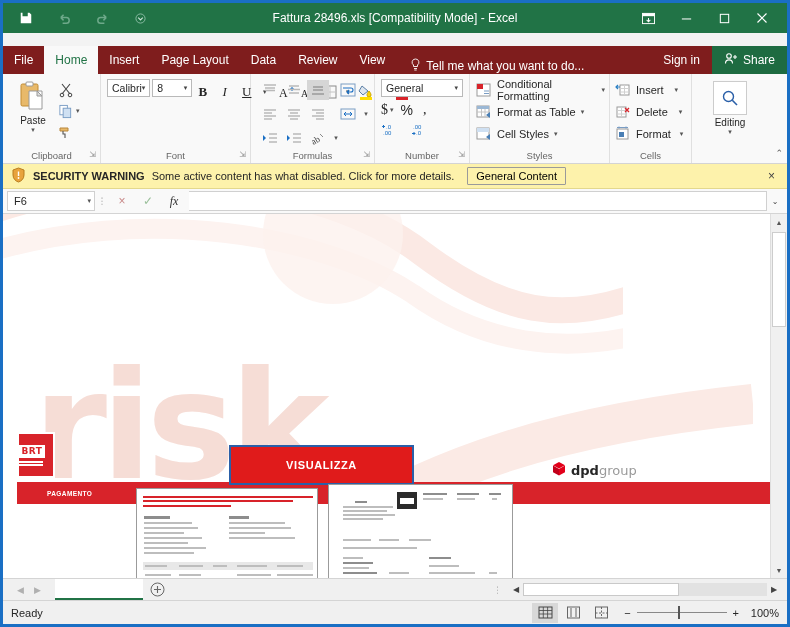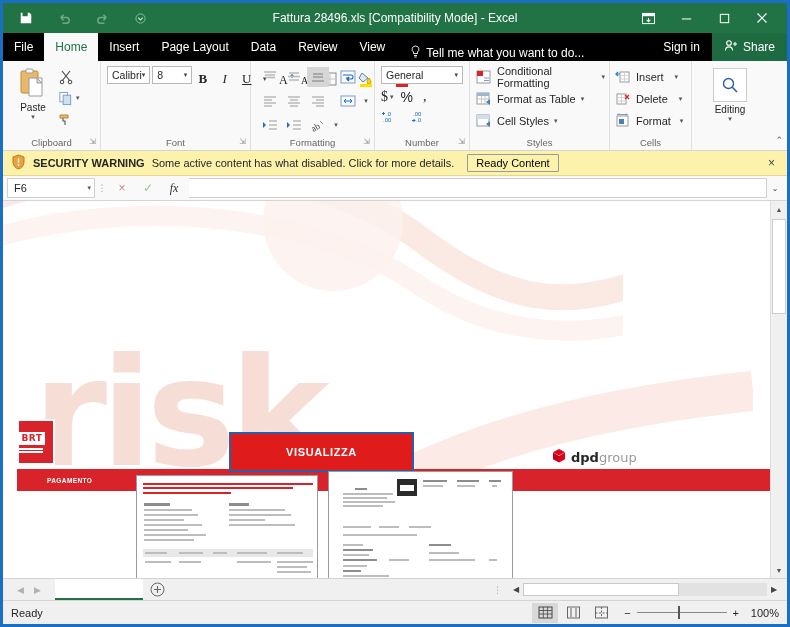--- a/index.html
+++ b/index.html
@@ -28,22 +28,23 @@
     position:absolute; left:0; right:0; text-align:center; color:#fff;
     font-size:12px; line-height:30px; pointer-events:none;
   }
   .winctl { margin-left:auto; display:flex; align-items:center; padding-right:6px; }
   .winctl div {
     width:38px; height:30px; display:flex; align-items:center; justify-content:center; color:#fff;
   }
 
   
   .tabstrip {
-    height:28px; background:#000000; flex:none; display:flex; align-items:flex-end;
+    height:28px; background:#7f1d1d; flex:none; display:flex; align-items:flex-end;
     position:relative;
+    margin-top:13px;
   }
   .tab {
     height:28px; padding:0 11px; color:#fff; font-size:12px;
     display:flex; align-items:center;
   }
   .tab.active { background:#f9f9f9; color:#217346; }
   .tellme {
     display:flex; align-items:center; gap:5px; color:#fff; font-size:12px;
     margin-left:14px;
   }
@@ -492,21 +493,21 @@
           <div class="albtn">
               <svg width="18" height="16" viewBox="0 0 18 16">
                 <text x="2" y="13" font-size="9" font-family="Liberation Serif, serif" fill="#333" transform="rotate(-30 7 10)">ab</text>
                 <path d="M11 4l3 3" stroke="#8a8a8a"></path>
               </svg>
             </div>
           <div class="albtn small" style="width:10px;font-size:7px;color:#555;display:flex;align-items:center;">▾</div>
         </div>
       </div>
       <div class="rgroup-label">
-        <span>Formatting</span>
+        <span>Formulas</span>
         <span class="dlg">⇲</span>
       </div>
     </div>
 
     <div class="rgroup numgrp">
       <div class="rgroup-body" style="flex-direction:column; padding:5px 6px 0 6px; gap:3px;">
         <div class="combo" style="width:100%;">
           <span>General</span>
             <span class="arw">▾</span>
         </div>
@@ -640,21 +641,21 @@
   <div class="secbar">
     <span>
       <svg width="15" height="16" viewBox="0 0 15 16">
           <path d="M7.5 1L13 3v5c0 4-3 6.3-5.5 7C5 14.3 2 12 2 8V3z" fill="#e8a33d" stroke="#b97d1e"></path>
           <path d="M7.5 4.5v4.5" stroke="#fff" stroke-width="1.4"></path>
           <circle cx="7.5" cy="11" r="0.9" fill="#fff"></circle>
         </svg>
     </span>
     <span class="sec-strong">SECURITY WARNING</span>
     <span>Some active content has what disabled. Click for more details.</span>
-    <button class="enable-btn">Ready Content</button>
+    <button class="enable-btn">General Content</button>
     <span class="sec-close">×</span>
   </div>
 
   <div class="fbar">
     <div class="namebox">
       <span>F6</span>
       <span class="arw">▾</span>
     </div>
     <div class="fdots">⋮</div>
     <div class="fbtns">

